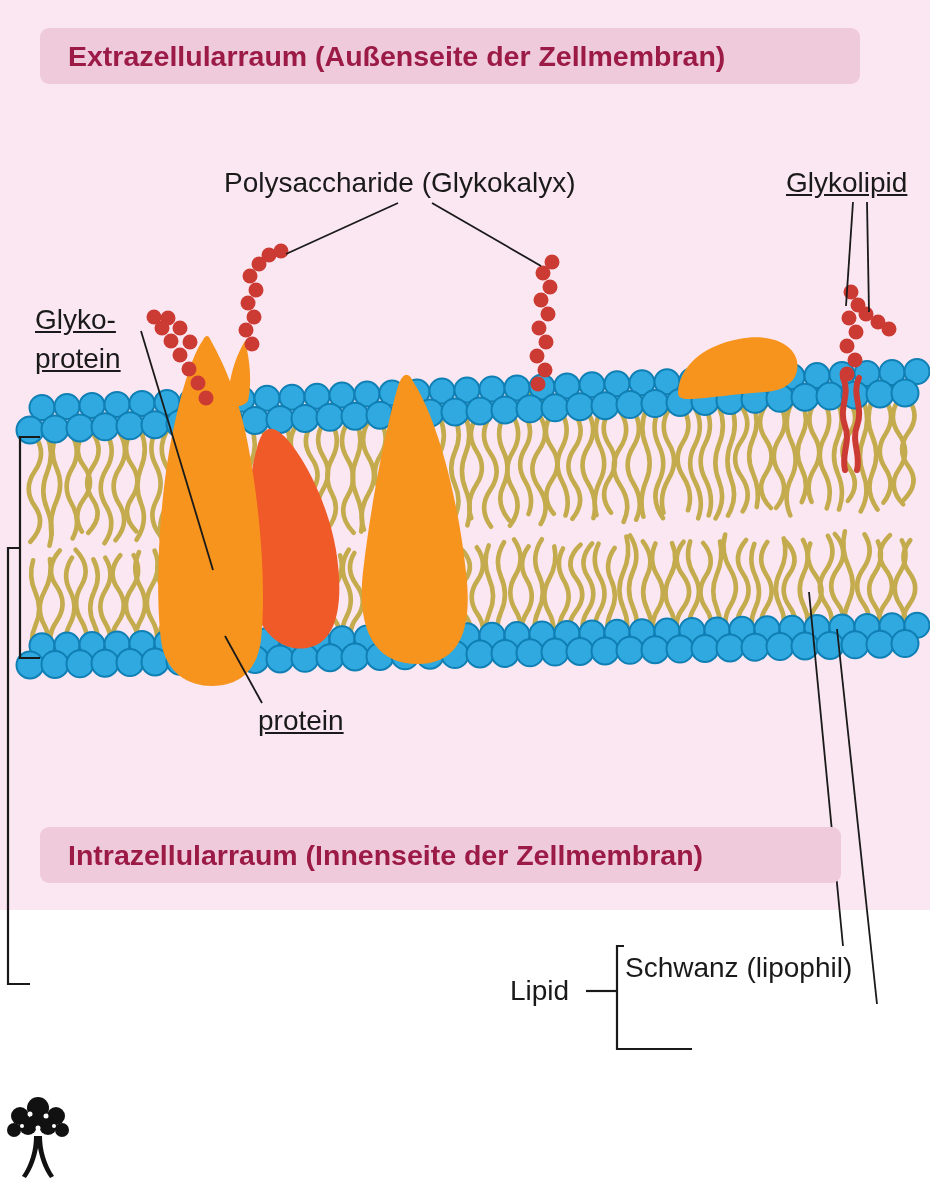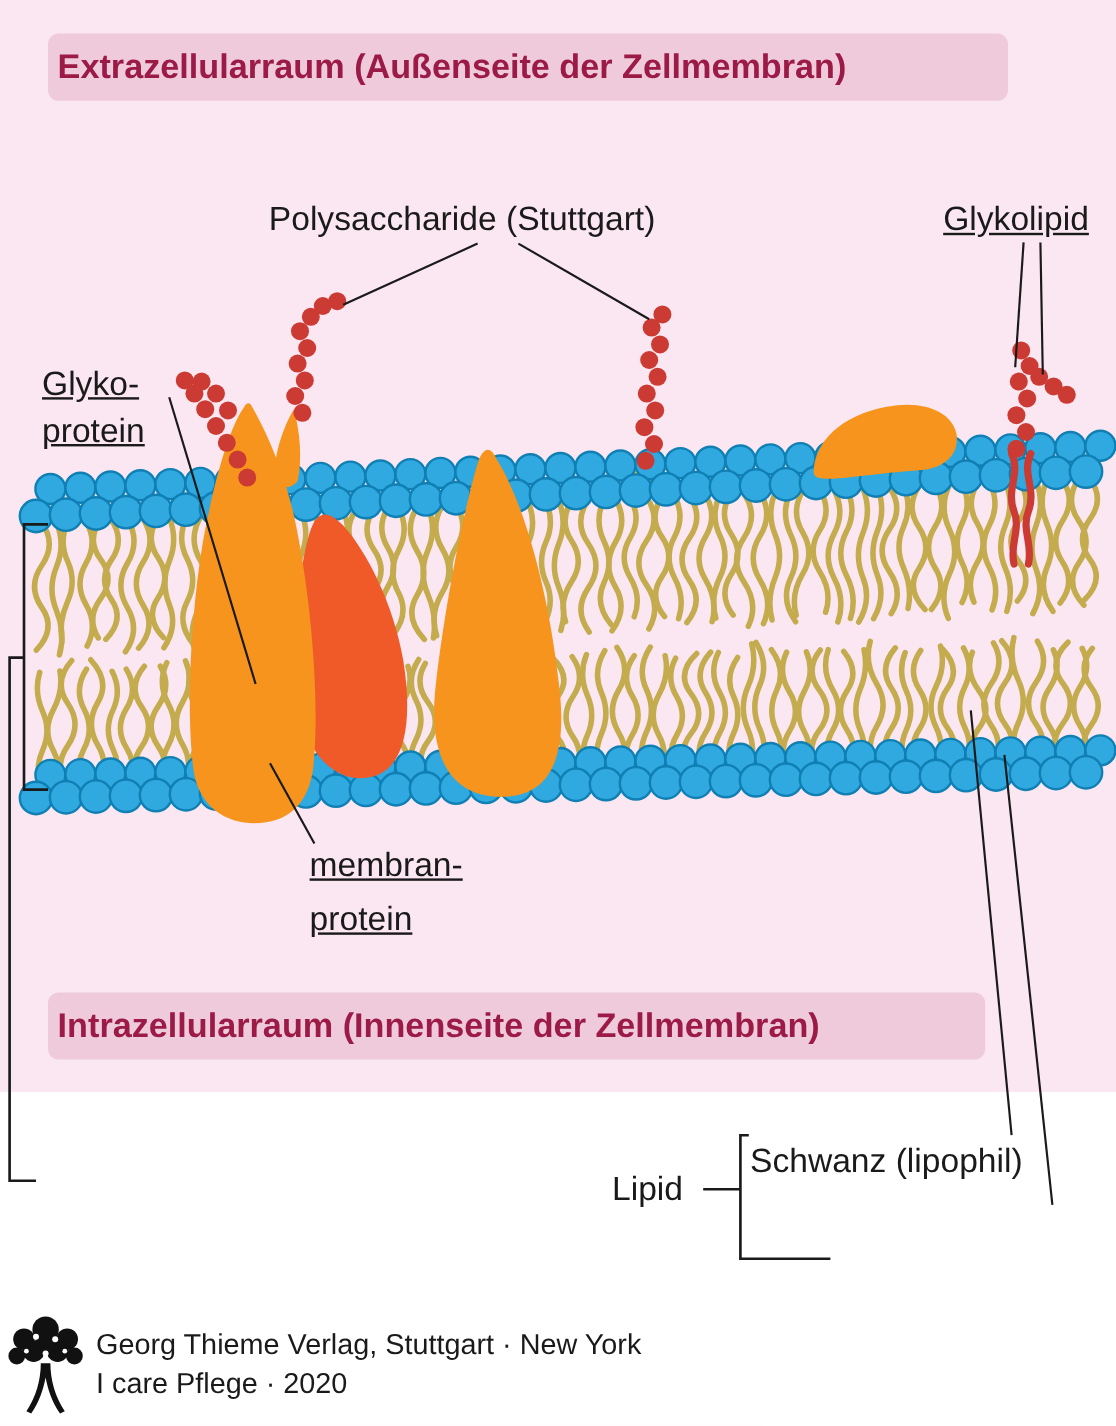--- a/index.html
+++ b/index.html
@@ -1,19 +1,19 @@
 <!DOCTYPE html>
 <html><head>
 <meta charset="utf-8">
 <style>
   html,body{margin:0;padding:0;background:#fff;font-family:"Liberation Sans",sans-serif;color:#1a1a1a;}
   .page{position:relative;width:930px;height:1188px;overflow:hidden;background:#ffffff;}
   .bg-pink{position:absolute;left:0;top:0;width:930px;height:910px;background:#fbe7f1;}
   #art{position:absolute;left:0;top:0;width:930px;height:1188px;}
-  .banner{position:absolute;border-radius:9px;display:flex;align-items:center;padding-left:8px;
+  .banner{position:absolute;border-radius:9px;display:flex;align-items:center;padding-left:28px;
           font-weight:bold;font-size:28.5px;background:#eecadb;color:#9c1b46;}
   .banner-top{left:40px;top:28px;width:792px;height:56px;}
   .banner-bottom{left:40px;top:827px;width:773px;height:56px;}
   .lbl{position:absolute;font-size:28px;line-height:34px;color:#1a1a1a;white-space:nowrap;}
   .lbl span{display:block;text-decoration:underline;}
   .l-poly{left:224px;top:166px;}
   .l-glykolipid{left:786px;top:166px;text-decoration:underline;}
   .l-glykoprotein{left:35px;top:300px;line-height:39px;}
   .l-trans{left:258px;top:698px;line-height:45px;}
   .l-lipidd{left:35px;top:920px;line-height:45px;}
@@ -380,30 +380,29 @@
       <polyline points="40,437 20,437 20,658 40,658" stroke="#1a1a1a" stroke-width="2.2" fill="none"></polyline>
       <polyline points="20,548 8,548 8,984 30,984" stroke="#1a1a1a" stroke-width="2.2" fill="none"></polyline>
       <polyline points="624,946 617,946 617,1049 692,1049" stroke="#1a1a1a" stroke-width="2.2" fill="none"></polyline>
       <line x1="586" y1="991" x2="617" y2="991" stroke="#1a1a1a" stroke-width="2.2"></line>
     </svg>
 
   <div class="banner banner-top" style="background: rgb(238, 202, 219); color: rgb(156, 27, 70);">
     <span>Extrazellularraum (Außenseite der Zellmembran)</span>
   </div>
 
-  <div class="lbl l-poly">Polysaccharide (Stuttgart)</div>
+  <div class="lbl l-poly">Polysaccharide (Glykokalyx)</div>
   <div class="lbl l-glykolipid">Glykolipid</div>
 
   <div class="lbl l-glykoprotein">
     <span>Glyko-</span>
     <span>protein</span>
   </div>
 
   <div class="lbl l-trans">
-    <span>membran-</span>
     <span>protein</span>
   </div>
 
   <div class="banner banner-bottom" style="background: rgb(238, 202, 219); color: rgb(156, 27, 70);">
     <span>Intrazellularraum (Innenseite der Zellmembran)</span>
   </div>
 
 
   <div class="lbl l-lipid">Lipid</div>
   <div class="lbl l-schwanz">Schwanz (lipophil)</div>
@@ -422,17 +421,13 @@
     </g>
     <g fill="#fff">
       <circle cx="24" cy="20" r="2.5"></circle>
         <circle cx="40" cy="22" r="2.5"></circle>
       <circle cx="32" cy="34" r="2.5"></circle>
         <circle cx="16" cy="32" r="2"></circle>
         <circle cx="48" cy="32" r="2"></circle>
     </g>
   </svg>
 
-  <div class="footer-text">
-    <div>Georg Thieme Verlag, Stuttgart · New York</div>
-    <div>I care Pflege · 2020</div>
-  </div>
 </div>
 
 </body></html>

